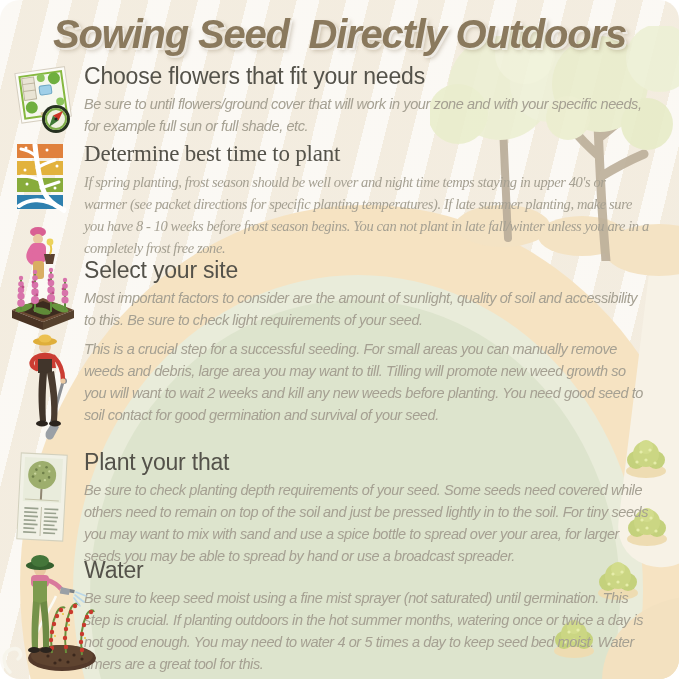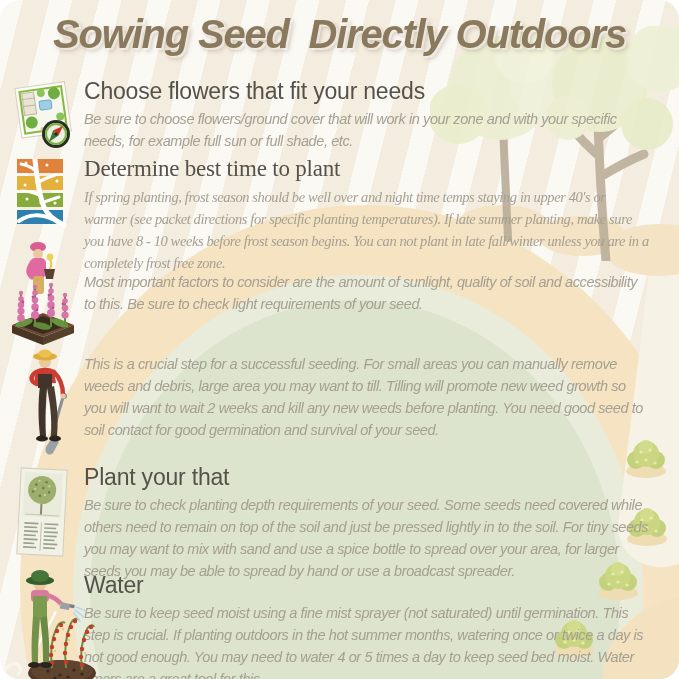--- a/index.html
+++ b/index.html
@@ -33,21 +33,21 @@
   
   .title{
     position:absolute; left:0; right:0; top:12px; z-index:10;
     text-align:center; margin:0; white-space:pre;
     font-family:"Liberation Sans", sans-serif;
     font-size:40px; font-weight:bold; font-style:italic; letter-spacing:-1.2px;
     color:#8a795d;
     text-shadow:2px 2px 0 rgba(255,255,255,0.55), 3px 3px 4px rgba(122,102,72,0.35);
   }
   
-  .step{position:absolute; left:84px; width:566px; z-index:10;margin-top:15px;}
+  .step{position:absolute; left:84px; width:566px; z-index:10;}
   .step h2{
     margin:0 0 3px 0; font-size:23px; font-weight:400; letter-spacing:-0.2px;
     color:#54524a; line-height:28px;
   }
   .step p{
     margin:0; font-size:14.5px; font-style:italic; letter-spacing:-0.4px;
     color:#a5a092; line-height:22px;
   }
   .s1{top:62px;} .s2{top:140px;font-family:Liberation Serif, serif;} .s3{top:256px;}
   .s4{top:338px;} .s5{top:448px;} .s6{top:556px;}
@@ -158,21 +158,21 @@
         </g>
         <circle cx="44" cy="57" r="14" fill="#25301f"></circle>
         <circle cx="44" cy="57" r="11" fill="#eef0df"></circle>
         <circle cx="44" cy="57" r="10" fill="none" stroke="#7fae4a" stroke-width="2"></circle>
         <path d="M51 49 L46.5 58.5 L41 53.5 Z" fill="#cc3327"></path>
         <path d="M37 65 L41 53.5 L46.5 58.5 Z" fill="#3f7a35"></path>
         <circle cx="44" cy="57" r="1.6" fill="#222"></circle>
       </svg>
     </div>
     <h2>Choose flowers that fit your needs</h2>
-    <p>Be sure to choose flowers/ground cover  that will work in your zone and with your specific needs, for example full sun or full shade, etc.</p>
+    <p>Be sure to until flowers/ground cover  that will work in your zone and with your specific needs, for example full sun or full shade, etc.</p>
   </section>
 
   <section class="step s2">
     <div class="icon">
       <svg viewBox="0 0 50 70">
         <rect x="0" y="0" width="46" height="14" fill="#e0813c"></rect>
         <rect x="0" y="17" width="46" height="14" fill="#e2b23d"></rect>
         <rect x="0" y="34" width="46" height="14" fill="#88ac3b"></rect>
         <rect x="0" y="51" width="46" height="14" fill="#2e80af"></rect>
         <path d="M18 1 C20 20 22 36 27 48 C31 57 38 62 47 66" stroke="#fff" stroke-width="5" fill="none" stroke-linecap="round"></path>
@@ -238,20 +238,21 @@
         <g fill="#c14e8a">
           <circle cx="15" cy="61" r="1.4"></circle>
             <circle cx="25" cy="56" r="1.4"></circle>
             <circle cx="29" cy="69" r="1.4"></circle>
           <circle cx="41" cy="54" r="1.4"></circle>
             <circle cx="45" cy="67" r="1.4"></circle>
             <circle cx="55" cy="63" r="1.4"></circle>
         </g>
       </svg>
     </div>
+    <h2>Select your site</h2>
     <p>Most important factors to consider are the amount of sunlight, quality of soil and accessibility to this. Be sure to check light  requirements of your seed.</p>
   </section>
 
   <section class="step s4">
     <div class="icon">
       <svg viewBox="0 0 62 112">
         <line x1="45" y1="50" x2="33" y2="92" stroke="#8b8f94" stroke-width="3"></line>
         <path d="M35 89 L28 100 C26 106 31 110 35 106 L41 95 Z" fill="#9aa0a6"></path>
         <circle cx="46" cy="49" r="3" fill="#8b8f94"></circle>
         <circle cx="27" cy="15" r="6" fill="#eac9a2"></circle>

